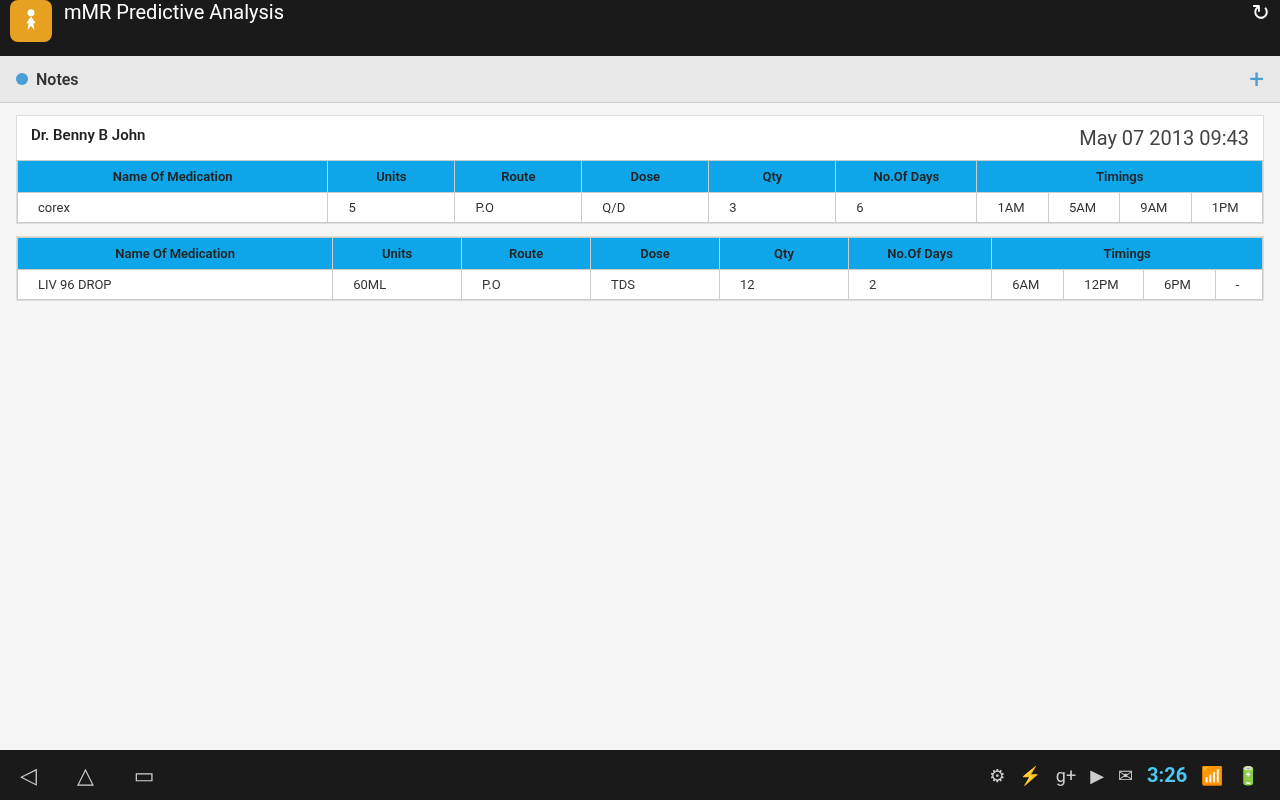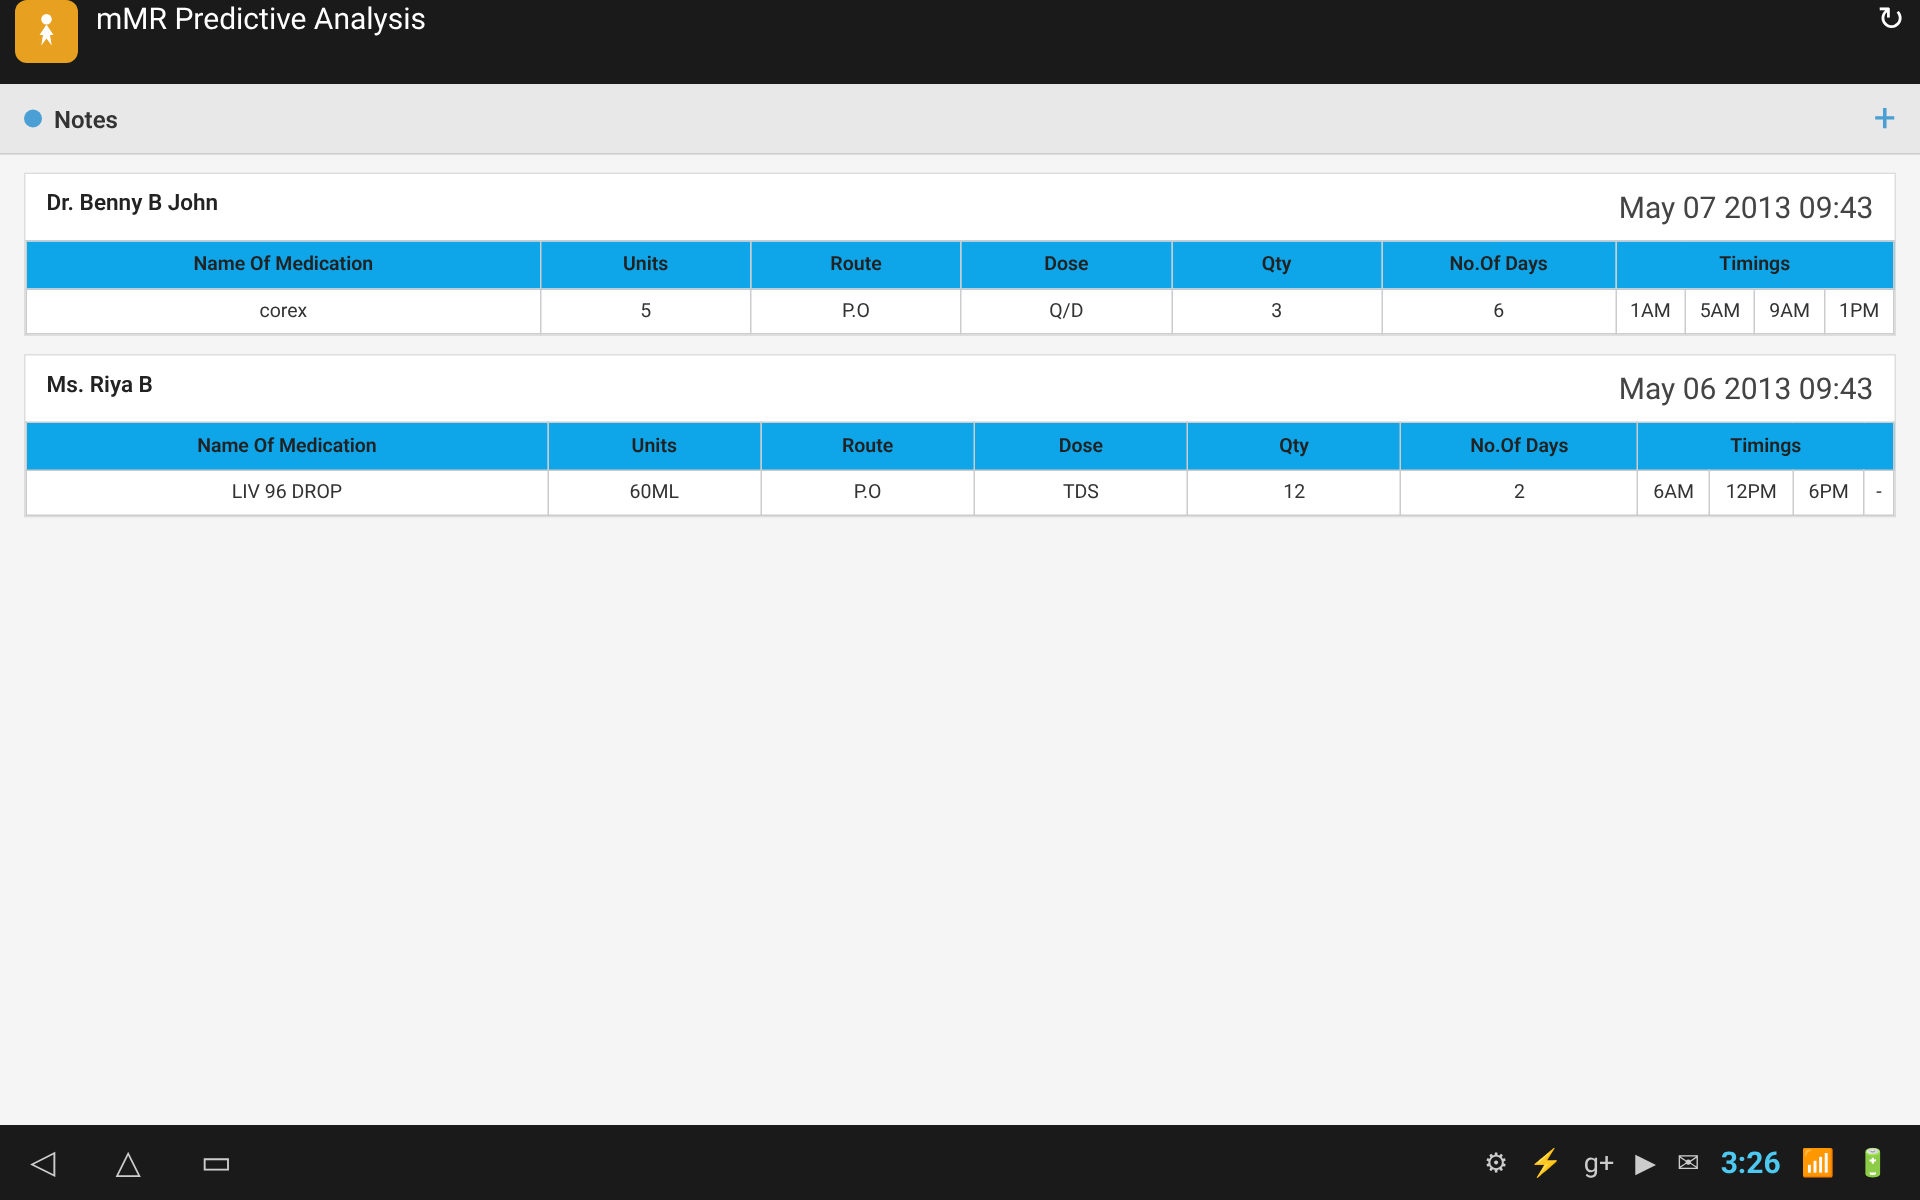--- a/index.html
+++ b/index.html
@@ -146,22 +146,21 @@
     .med-table th {
       background: #0ea5e9;
       border: 1px solid #ccc;
       padding: 8px 6px;
       text-align: center;
       font-weight: 600;
       color: #222;
     }
     .med-table td {
       border: 1px solid #ccc;
-      padding: 7px 6px;
-      text-align: center;
+      padding: 7px 20px;
       color: #333;
     }
     .col-name { width: 22%; }
     .col-units { width: 9%; }
     .col-route { width: 9%; }
     .col-dose  { width: 9%; }
     .col-qty   { width: 9%; }
     .col-nodays { width: 10%; }
     .col-timing { width: 8%; margin-left: 24px; }
 
@@ -260,24 +259,20 @@
           <td>1AM</td>
           <td>5AM</td>
           <td>9AM</td>
           <td>1PM</td>
         </tr>
       </tbody>
     </table>
   </div>
 
   <div class="patient-section">
-    <div class="patient-header">
-      <span class="patient-name">Ms. Riya B</span>
-      <span class="patient-date">May 06 2013 09:43</span>
-    </div>
     <table class="med-table">
       <thead>
         <tr>
           <th class="col-name">Name Of Medication</th>
           <th class="col-units">Units</th>
           <th class="col-route">Route</th>
           <th class="col-dose">Dose</th>
           <th class="col-qty">Qty</th>
           <th class="col-nodays">No.Of Days</th>
           <th colspan="4" class="col-timing">Timings</th>

